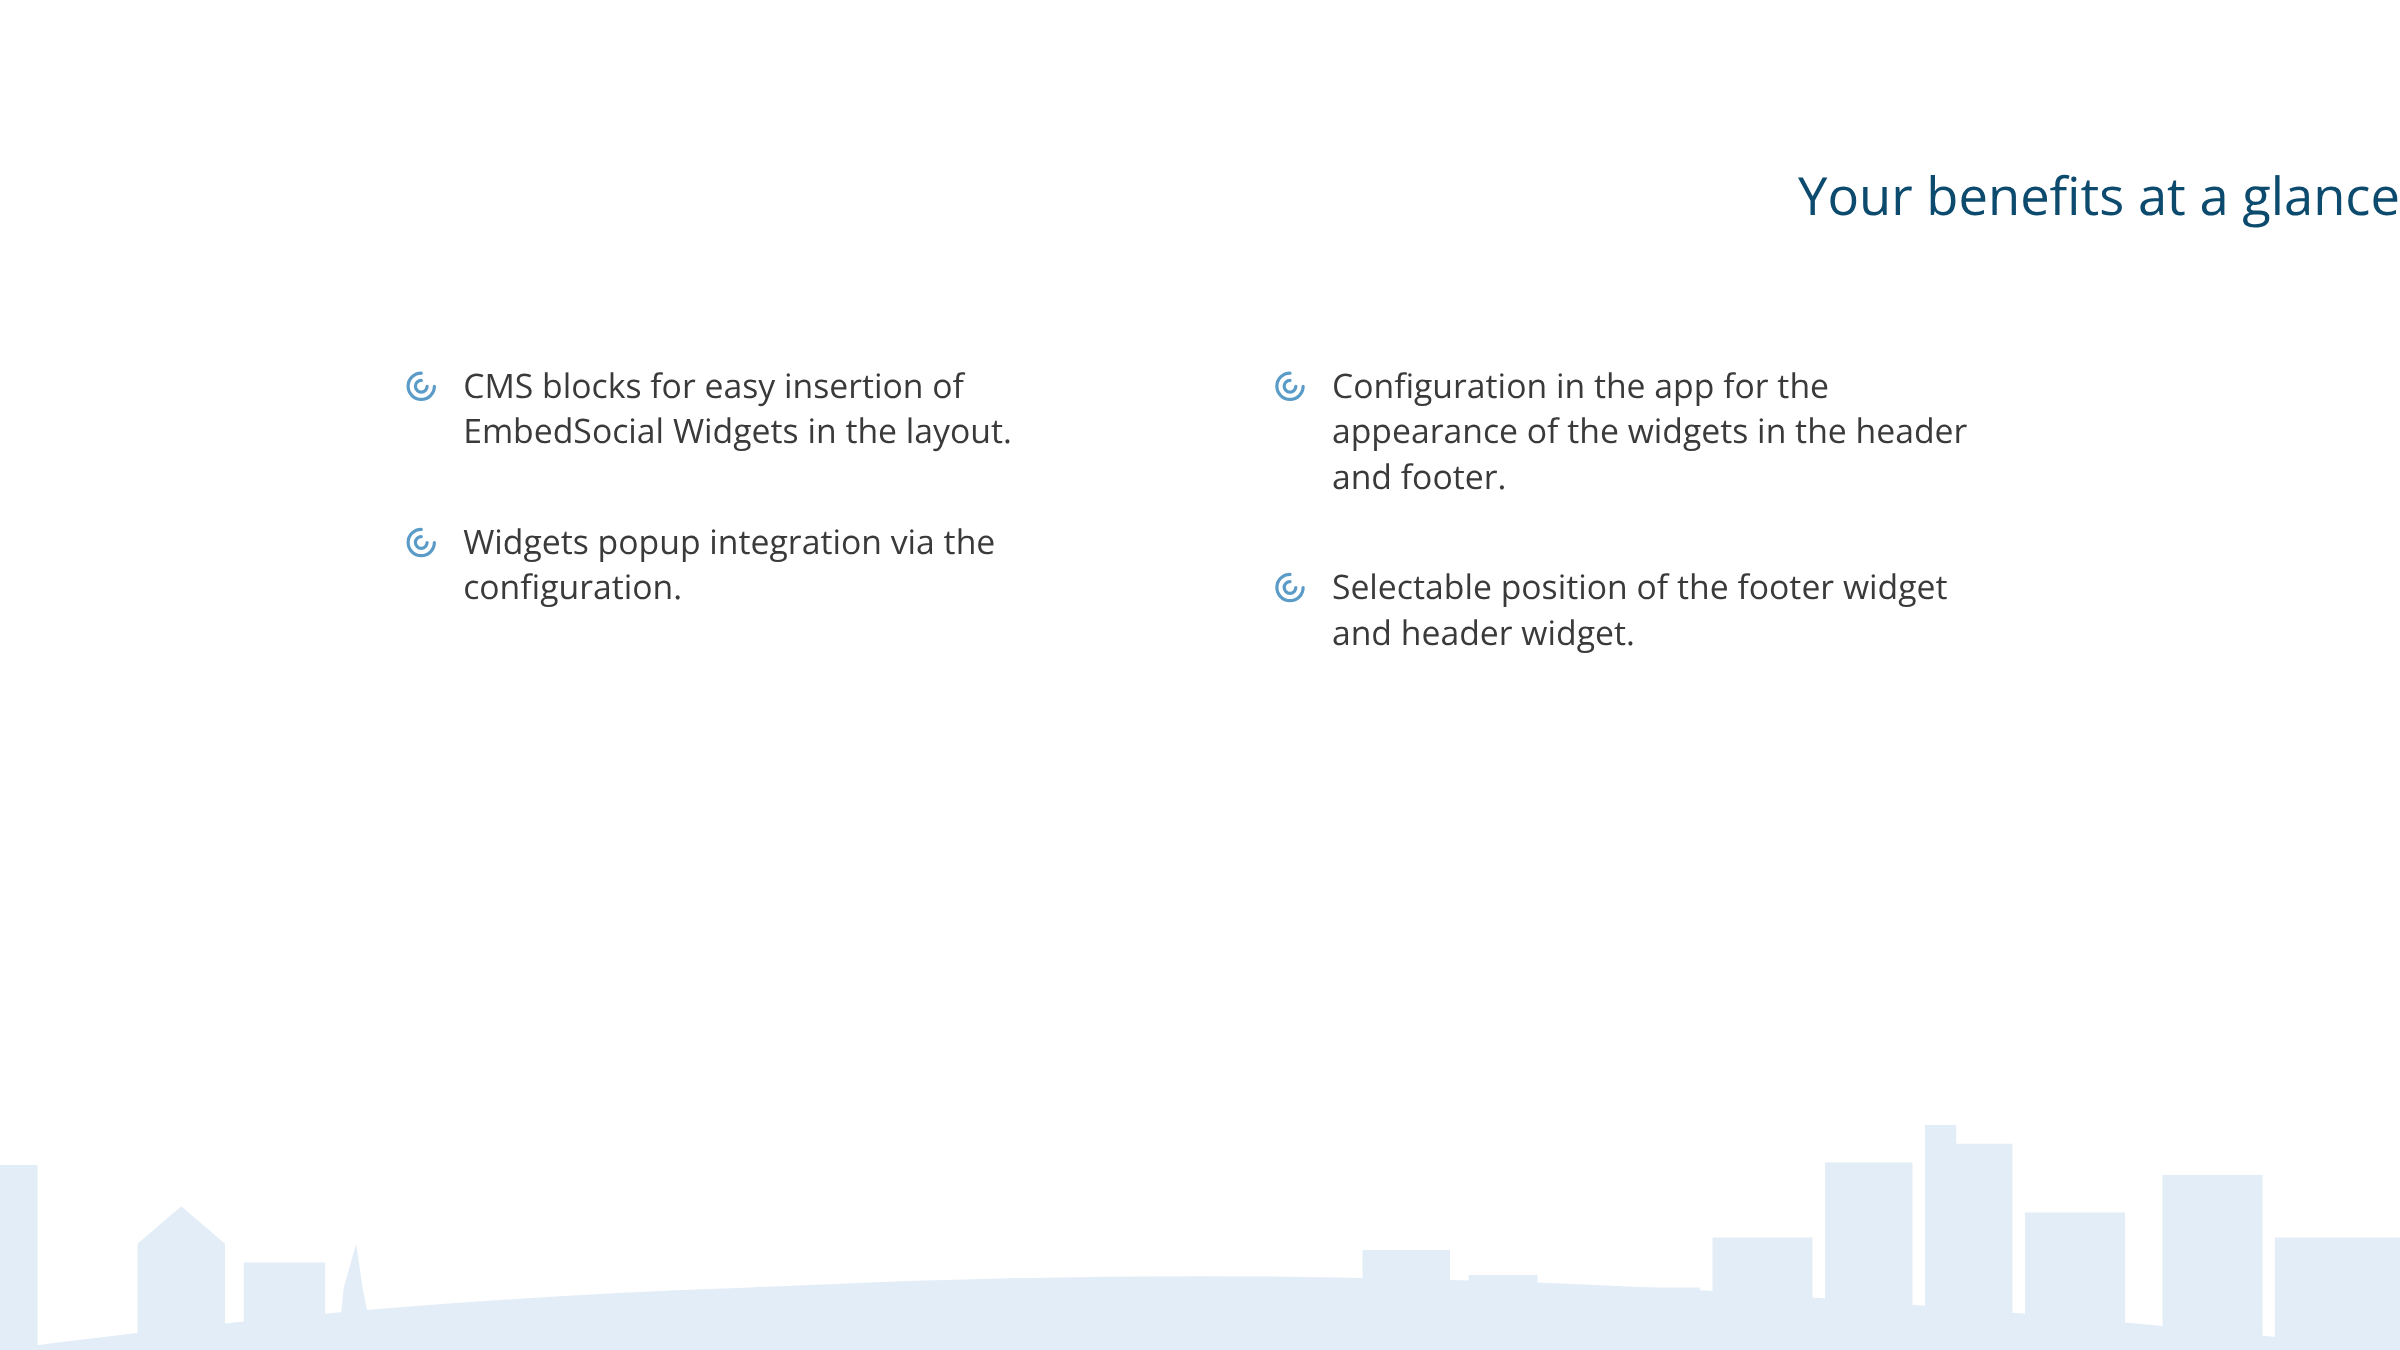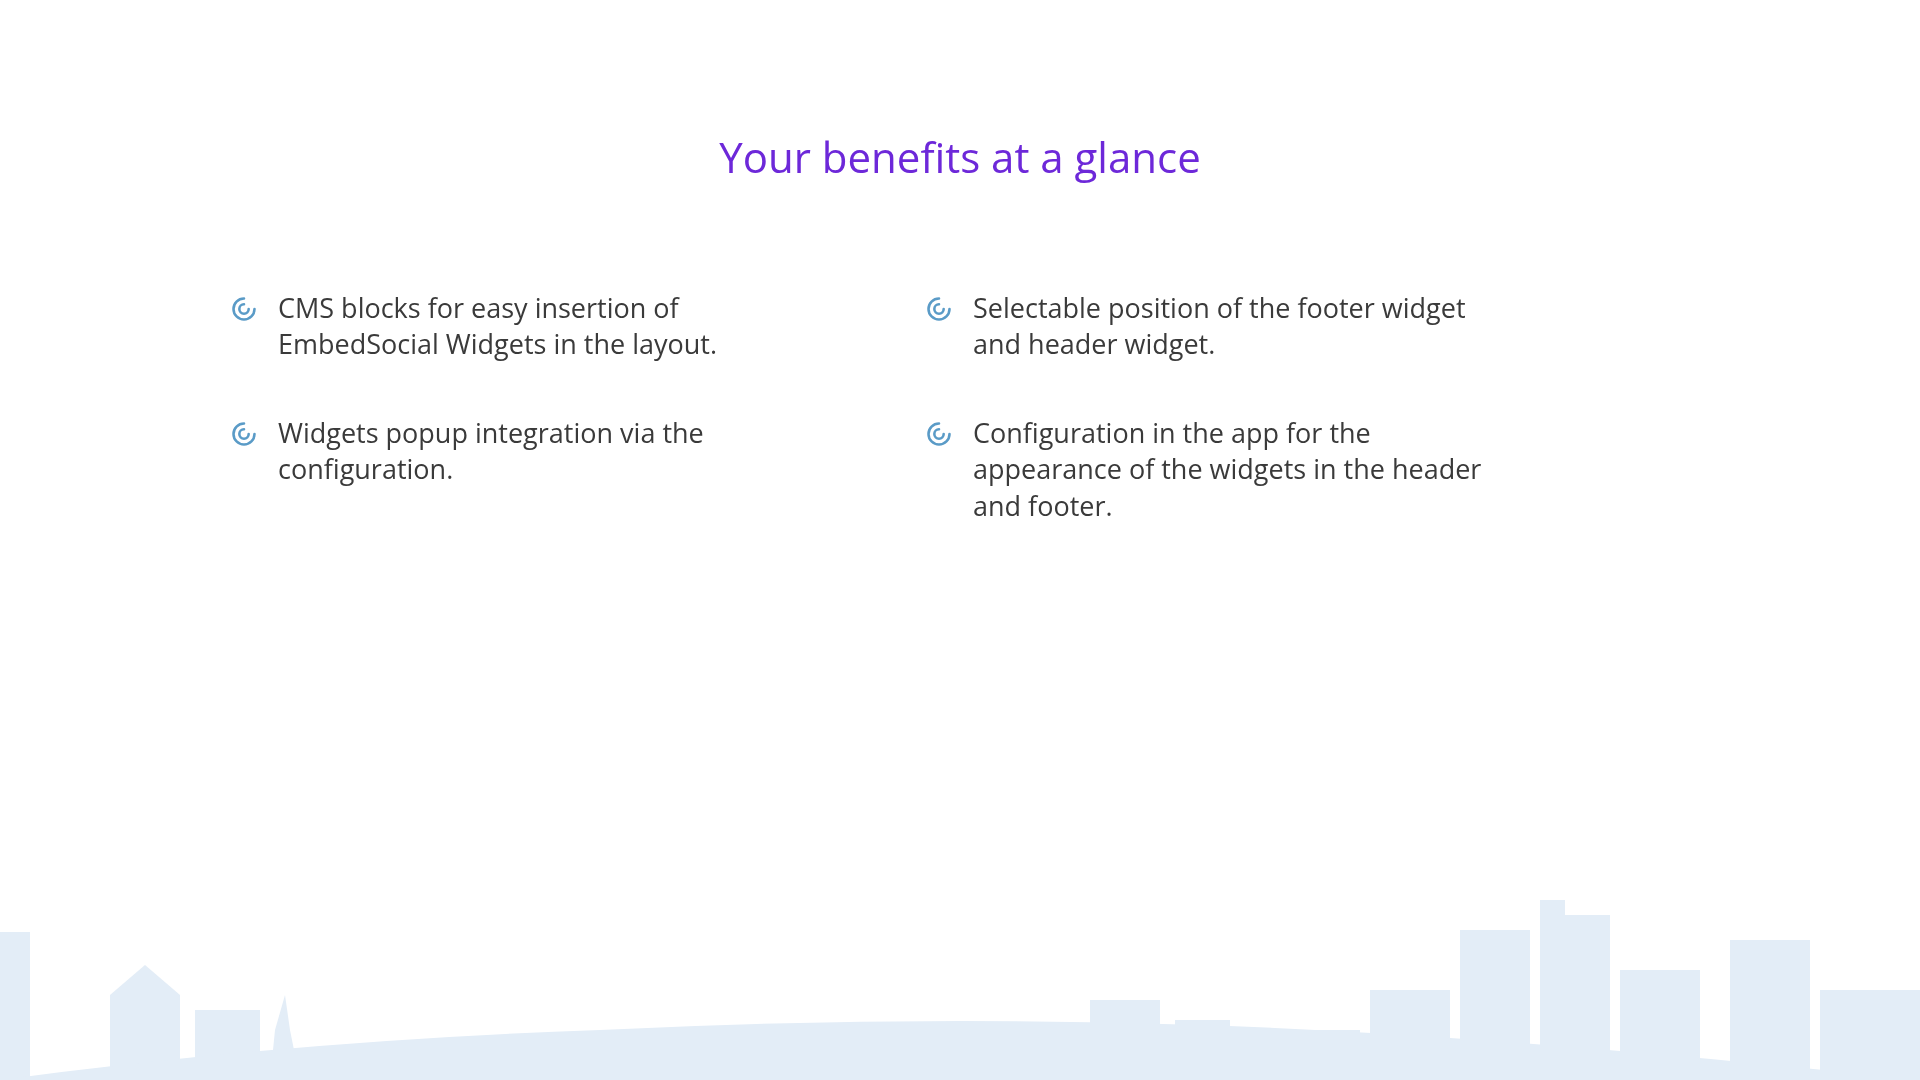--- a/index.html
+++ b/index.html
@@ -16,30 +16,30 @@
       position: relative;
       overflow: hidden;
     }
     
     .container {
       width: 100%;
       padding-top: 128px;
     }
     
     .heading {
-      text-align: center;
+      text-align: right;
       font-size: 42px;
       font-weight: 400;
-      color: #6d28d9;
+      color: #0c4a6e;
       margin-bottom: 105px;
     }
     
     .benefits-wrapper {
       display: flex;
-      justify-content: flex-start;
+      justify-content: center;
       gap: 115px;
       padding: 0 230px;
     }
     
     .benefits-column {
       display: flex;
       flex-direction: column;
       gap: 52px;
       width: 580px;
     }
@@ -102,31 +102,31 @@
     </div>
 
     <div class="benefits-column">
       <div class="benefit-item">
         <span class="benefit-icon">
           <svg viewBox="0 0 24 24" fill="none" stroke="#5a9bc7" stroke-width="2.2">
             <path d="M12 3 A 9 9 0 1 0 21 12" stroke-linecap="round"></path>
             <path d="M12 8 A 4 4 0 1 0 16 12" stroke-linecap="round"></path>
           </svg>
         </span>
+        <span class="benefit-text">Configuration in the app for the appearance of the widgets in the header and footer.</span>
+      </div>
+
+      <div class="benefit-item">
+        <span class="benefit-icon">
+          <svg viewBox="0 0 24 24" fill="none" stroke="#5a9bc7" stroke-width="2.2">
+            <path d="M12 3 A 9 9 0 1 0 21 12" stroke-linecap="round"></path>
+            <path d="M12 8 A 4 4 0 1 0 16 12" stroke-linecap="round"></path>
+          </svg>
+        </span>
         <span class="benefit-text">Selectable position of the footer widget and header widget.</span>
-      </div>
-
-      <div class="benefit-item">
-        <span class="benefit-icon">
-          <svg viewBox="0 0 24 24" fill="none" stroke="#5a9bc7" stroke-width="2.2">
-            <path d="M12 3 A 9 9 0 1 0 21 12" stroke-linecap="round"></path>
-            <path d="M12 8 A 4 4 0 1 0 16 12" stroke-linecap="round"></path>
-          </svg>
-        </span>
-        <span class="benefit-text">Configuration in the app for the appearance of the widgets in the header and footer.</span>
       </div>
     </div>
   </div>
 </div>
 
 <div class="skyline">
   <svg viewBox="0 0 1920 280" preserveAspectRatio="none" width="100%" height="100%">
     <path fill="#e3edf7" d="
       M 0 180
       L 0 132

